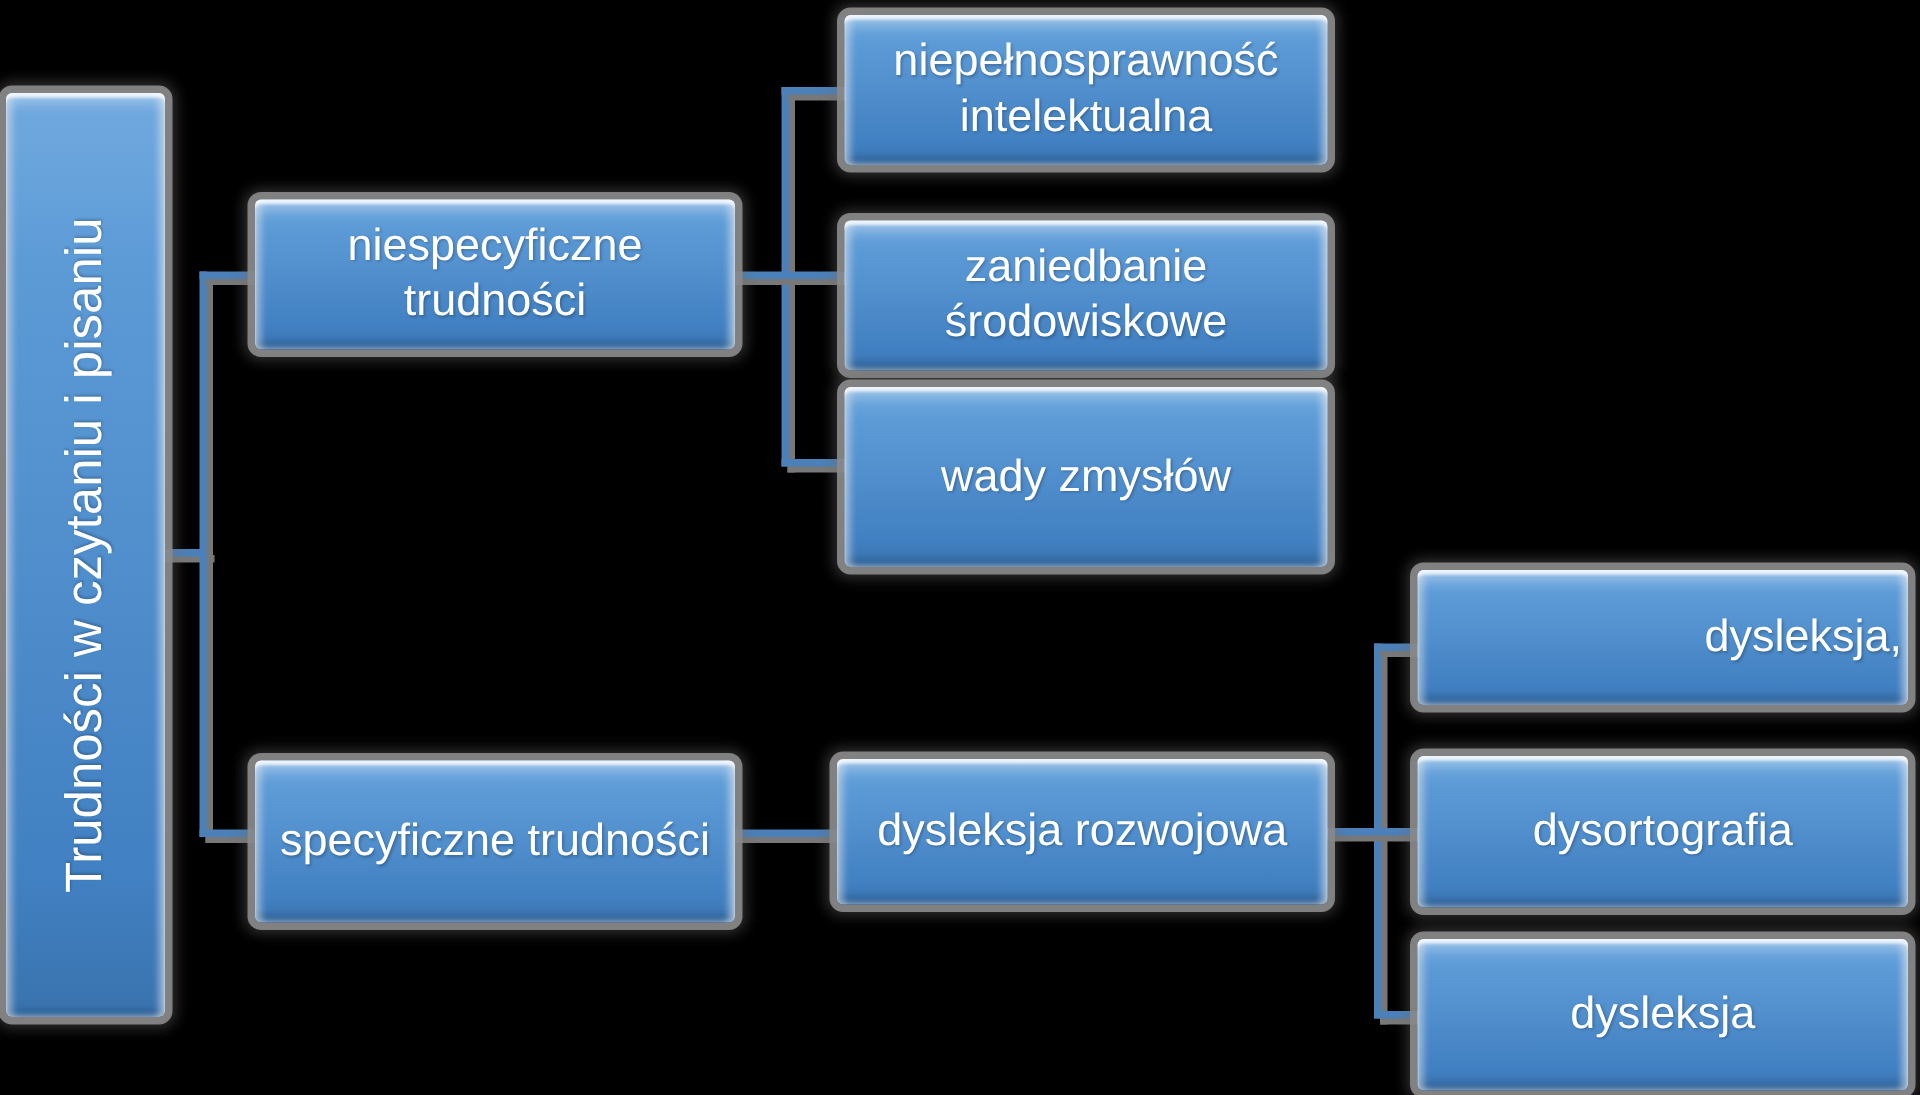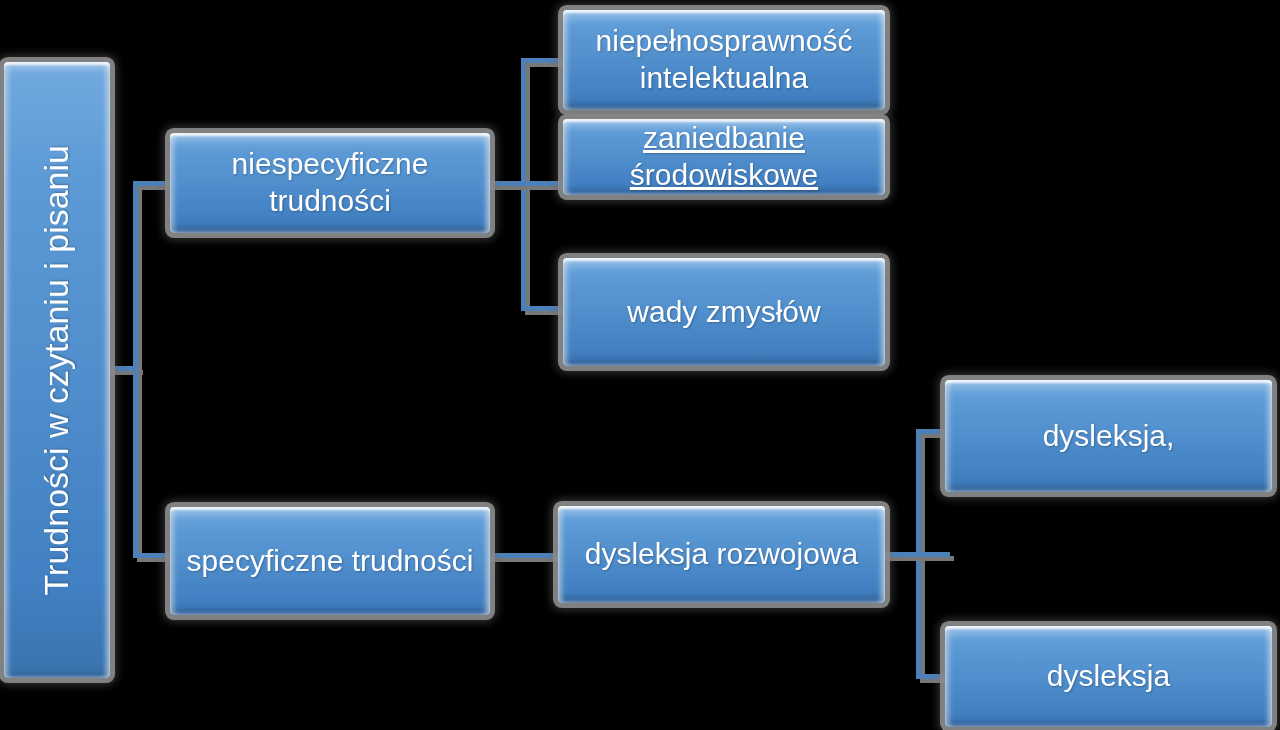--- a/index.html
+++ b/index.html
@@ -90,38 +90,41 @@
   </div>
 
   <div class="node" style="left:170px; top:133px; width:320px; height:100px;">
     <span class="label">niespecyficzne trudności</span>
   </div>
 
   <div class="node" style="left:563px; top:10px; width:322px; height:100px;">
     <span class="label">niepełnosprawność intelektualna</span>
   </div>
 
-  <div class="node" style="left:563px; top:119px; width:322px; height:76px;text-decoration:underline;">
+  <div class="node" style="left:563px; top:147px; width:322px; height:100px;">
     <span class="label">zaniedbanie środowiskowe</span>
   </div>
 
-  <div class="node" style="left:563px; top:258px; width:322px; height:108px;">
+  <div class="node" style="left:563px; top:258px; width:322px; height:120px;">
     <span class="label">wady zmysłów</span>
   </div>
 
   <div class="node" style="left:170px; top:507px; width:320px; height:108px;">
     <span class="label">specyficzne trudności</span>
   </div>
 
   <div class="node" style="left:558px; top:506px; width:327px; height:97px;text-align:right;">
     <span class="label">dysleksja rozwojowa</span>
   </div>
 
-  <div class="node" style="left:945px; top:380px; width:327px; height:112px;">
+  <div class="node" style="left:945px; top:380px; width:327px; height:90px;justify-content:flex-end;">
     <span class="label">dysleksja,</span>
   </div>
 
+  <div class="node" style="left:945px; top:504px; width:327px; height:101px;">
+    <span class="label">dysortografia</span>
+  </div>
 
   <div class="node" style="left:945px; top:626px; width:327px; height:101px;">
     <span class="label">dysleksja</span>
   </div>
 
 </div>
 
 </body></html>

